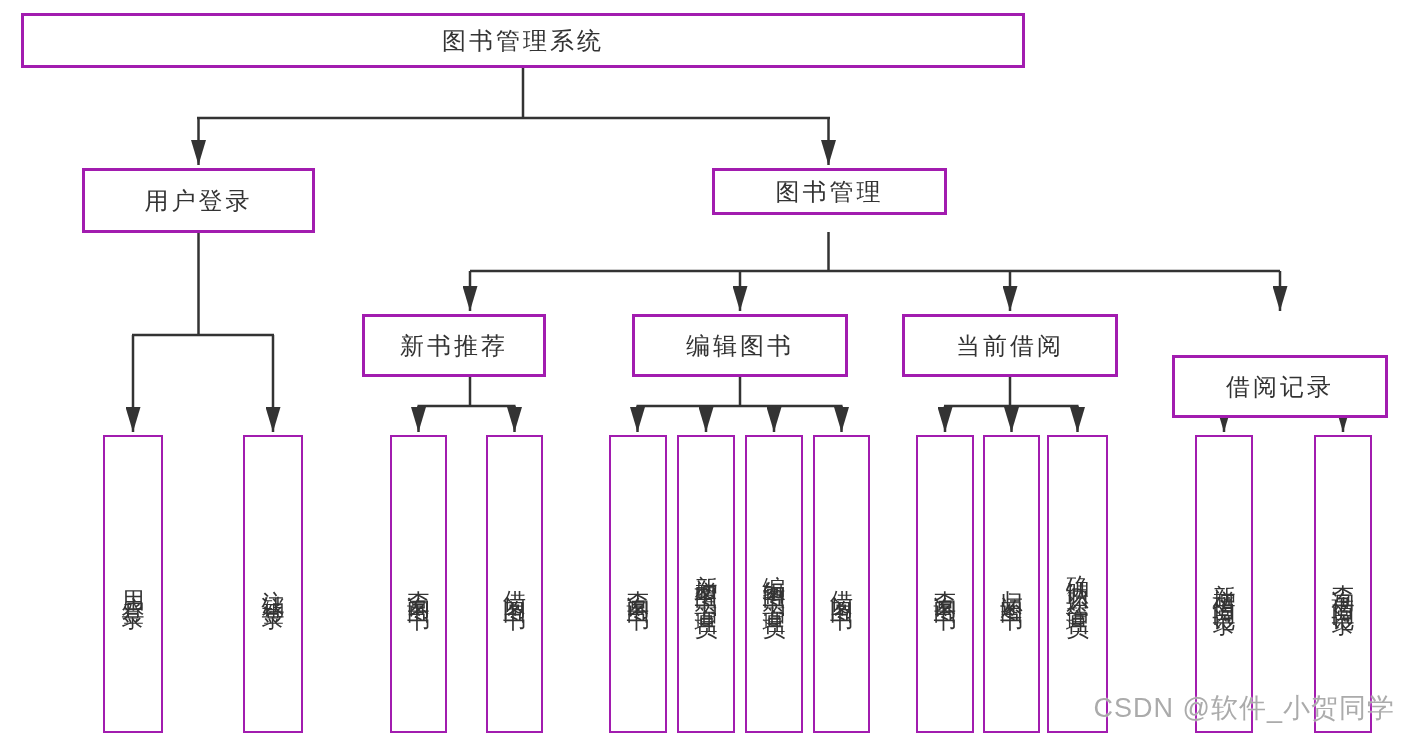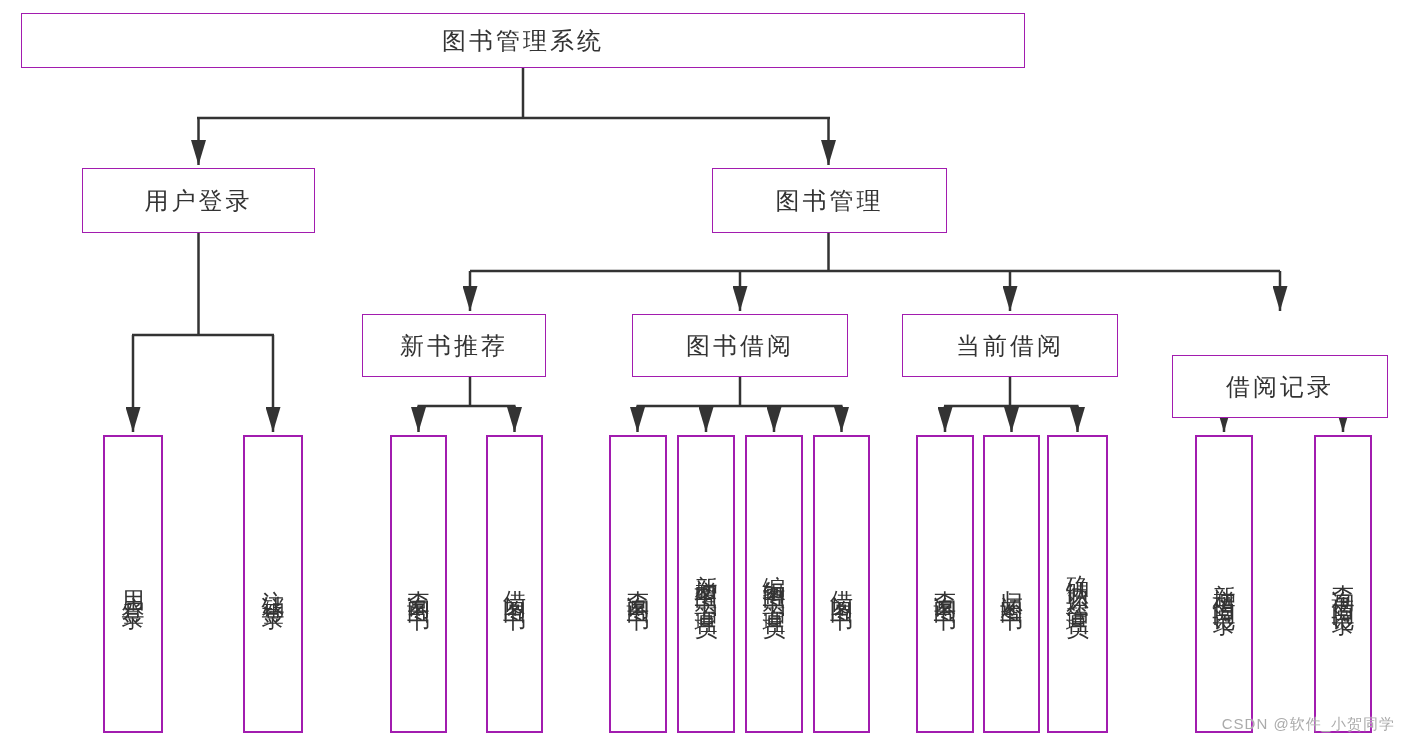--- a/index.html
+++ b/index.html
@@ -3,34 +3,34 @@
 <meta charset="utf-8">
 <style>
   html,body{margin:0;padding:0;background:#ffffff;}
   body{
     width:1405px;height:747px;position:relative;overflow:hidden;
     font-family:"Liberation Sans","DejaVu Sans",sans-serif;
     color:#333333;
   }
   svg.connectors{position:absolute;left:0;top:0;width:1405px;height:747px;}
   .node{
-    position:absolute;background:#ffffff;border:1px solid #a21caf;
+    position:absolute;background:#ffffff;border:3px solid #a21caf;
     box-sizing:border-box;display:flex;align-items:center;justify-content:center;
   }
   .node .hlabel{
     font-size:24px;letter-spacing:3px;color:#333333;white-space:nowrap;
   }
   .leaf{border-width:2.5px;}
   .vtext{
     writing-mode:vertical-rl;text-orientation:mixed;
     font-size:23px;letter-spacing:6px;color:#333333;line-height:1;
   }
   .watermark{
-    position:absolute;right:10px;bottom:13px;z-index:30;
-    font-size:15px;letter-spacing:1px;color:#ababab;
+    position:absolute;right:10px;bottom:21px;z-index:30;
+    font-size:27px;letter-spacing:1px;color:#ababab;
     text-shadow:0 0 2px rgba(255,255,255,0.85);white-space:nowrap;text-align:center;
   }
 </style>
 </head>
 <body>
 
 <svg class="connectors" viewBox="0 0 1405 747" xmlns="http://www.w3.org/2000/svg">
   <defs>
     <marker id="arrow" markerUnits="userSpaceOnUse" markerWidth="25" markerHeight="15" viewBox="0 0 25 15" refX="25" refY="7.5" orient="auto">
       <path d="M0,0 L25,7.5 L0,15 Z" fill="#333333"></path>
@@ -75,29 +75,29 @@
   </g>
 </svg>
 
 <div class="node" style="left:21px;top:13px;width:1004px;height:55px;">
   <span class="hlabel">图书管理系统</span>
 </div>
 
 <div class="node" style="left:82px;top:168px;width:233px;height:65px;">
   <span class="hlabel">用户登录</span>
 </div>
-<div class="node" style="left:712px;top:168px;width:235px;height:65px;">
+<div class="node" style="left:712px;top:168px;width:235px;height:47px;">
   <span class="hlabel">图书管理</span>
 </div>
 
 <div class="node" style="left:362px;top:314px;width:184px;height:63px;">
   <span class="hlabel">新书推荐</span>
 </div>
 <div class="node" style="left:632px;top:314px;width:216px;height:63px;">
-  <span class="hlabel">图书借阅</span>
+  <span class="hlabel">编辑图书</span>
 </div>
 <div class="node" style="left:902px;top:314px;width:216px;height:63px;font-family:Liberation Serif, serif;">
   <span class="hlabel">当前借阅</span>
 </div>
 <div class="node" style="left:1172px;top:314px;width:216px;height:63px;margin-top:41px;">
   <span class="hlabel">借阅记录</span>
 </div>
 
 <div class="node leaf" style="left:103px;top:435px;width:60px;height:298px;">
   <span class="vtext">用户登录</span>

